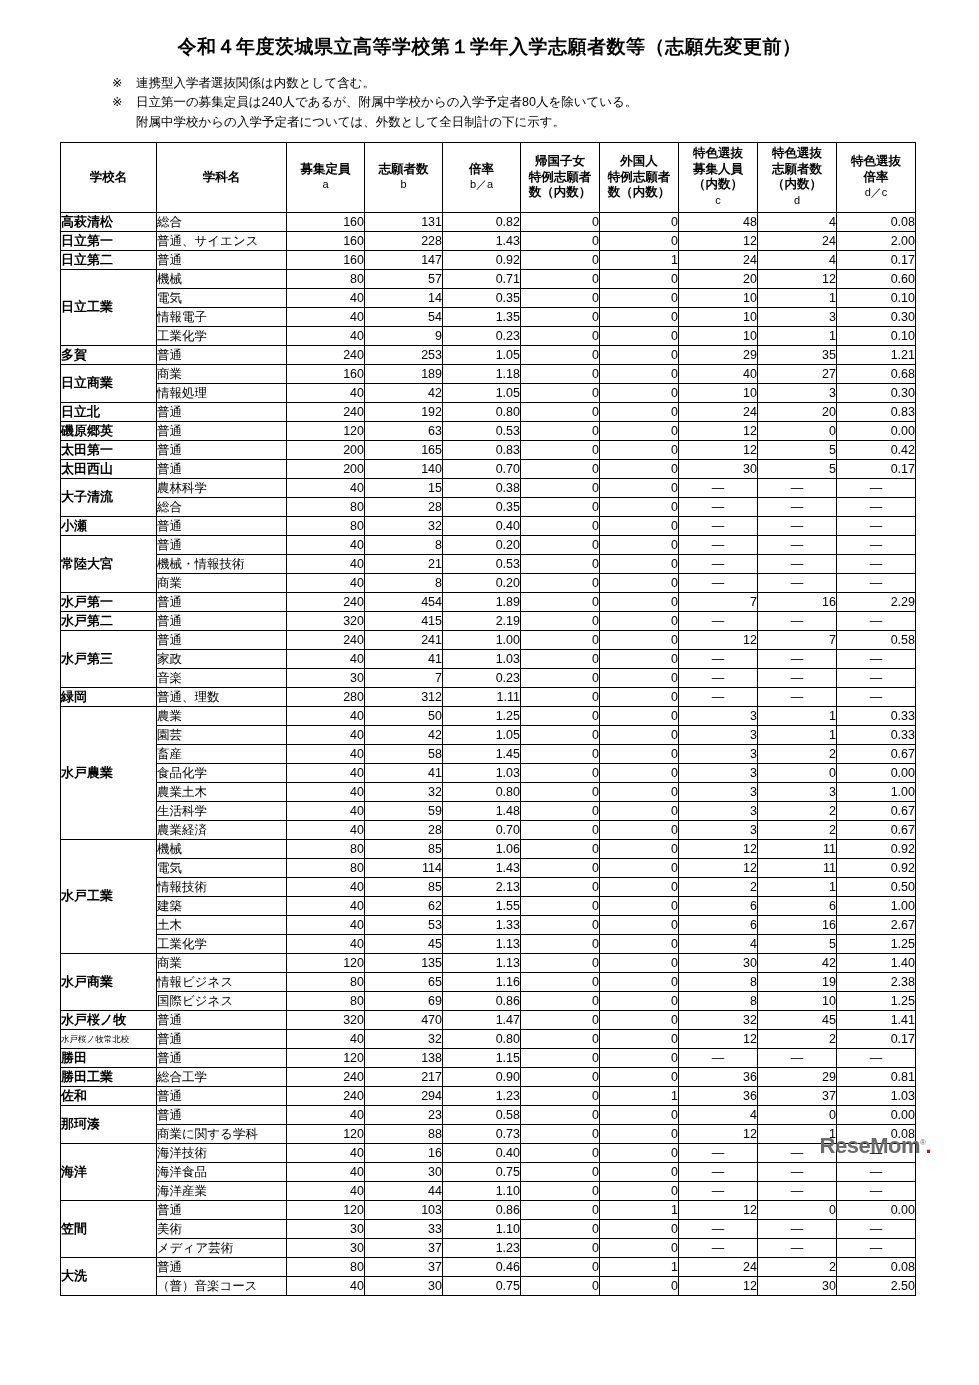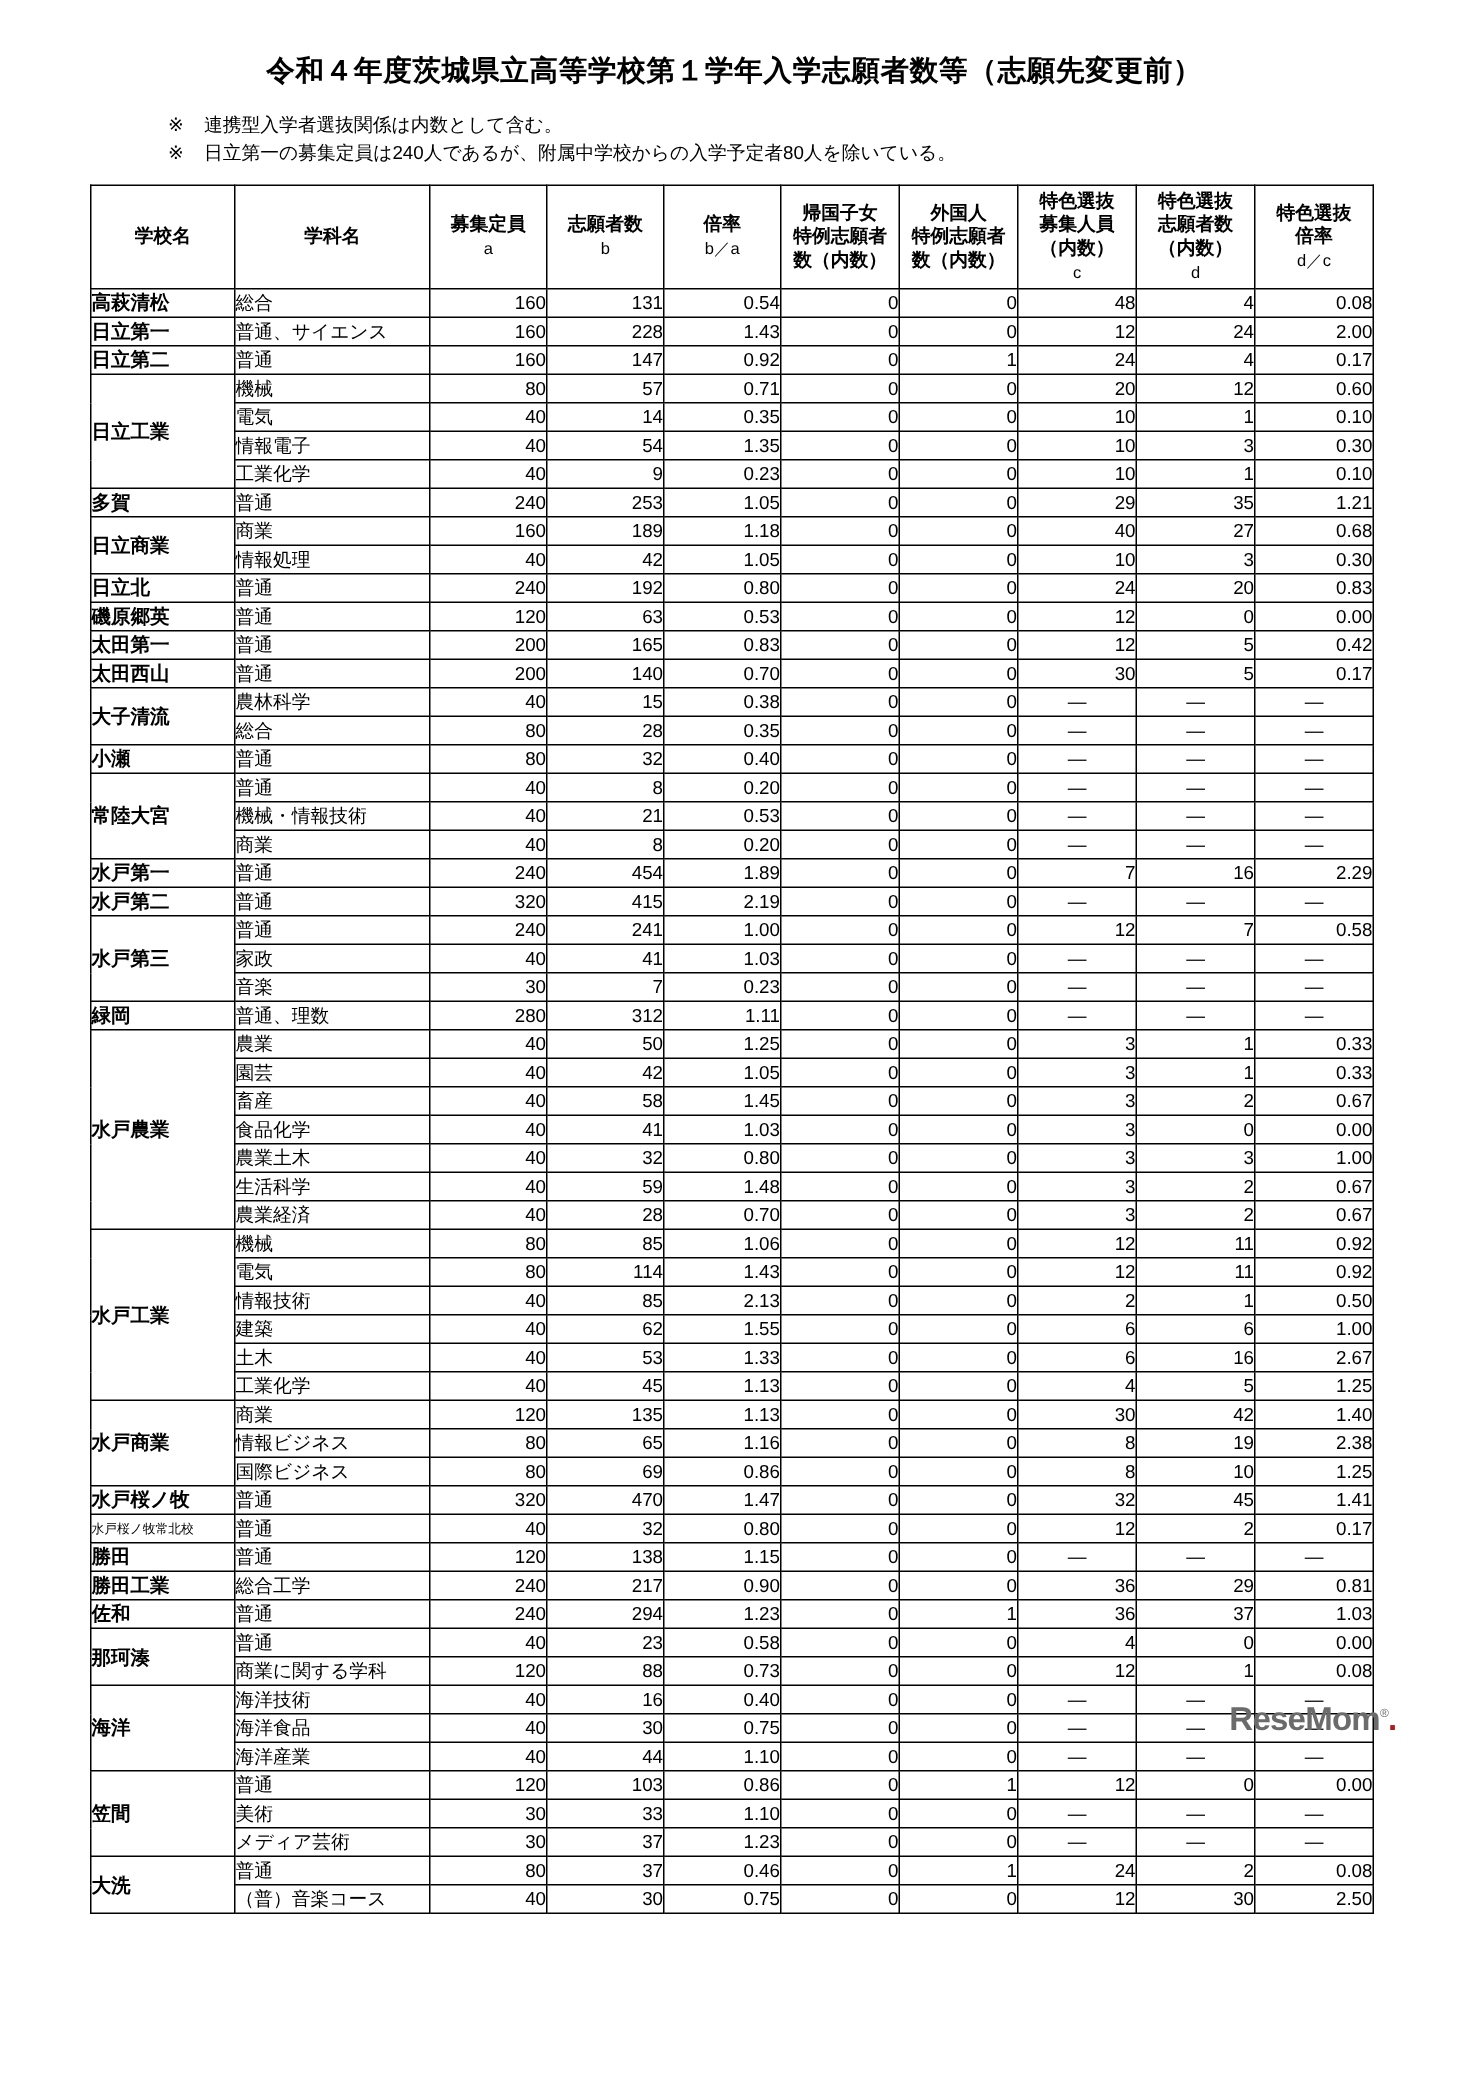--- a/index.html
+++ b/index.html
@@ -139,20 +139,24 @@
   <div class="title">令和４年度茨城県立高等学校第１学年入学志願者数等（志願先変更前）</div>
 
   <div class="notes">
     <div class="note-row">
       <span class="note-mark">※</span>
       <span class="note-text">連携型入学者選抜関係は内数として含む。</span>
     </div>
     <div class="note-row">
       <span class="note-mark">※</span>
       <span class="note-text">日立第一の募集定員は240人であるが、附属中学校からの入学予定者80人を除いている。</span>
+    </div>
+    <div class="note-row">
+      <span class="note-mark"></span>
+      <span class="note-text">附属中学校からの入学予定者については、外数として全日制計の下に示す。</span>
     </div>
   </div>
 
 
   <table class="main">
     <colgroup>
       <col class="col-school">
       <col class="col-course">
       <col class="col-quota">
       <col class="col-appl">
@@ -176,21 +180,21 @@
           <th><span>特色選抜</span><br><span>志願者数</span><br><span>（内数）</span><br><span class="sub">d</span></th>
           <th><span>特色選抜</span><br><span>倍率</span><br><span class="sub">d／c</span></th>
         </tr>
     </thead>
     <tbody id="table-body">
         <tr>
           <td class="school" rowspan="1">高萩清松</td>
           <td class="course">総合</td>
           <td class="num">160</td>
           <td class="num">131</td>
-          <td class="num">0.54</td>
+          <td class="num">0.82</td>
           <td class="num">0</td>
           <td class="num">0</td>
           <td class="num">48</td>
           <td class="num">4</td>
           <td class="num">0.08</td>
         </tr>
         <tr>
           <td class="school" rowspan="1">日立第一</td>
           <td class="course">普通、サイエンス</td>
           <td class="num">160</td>

